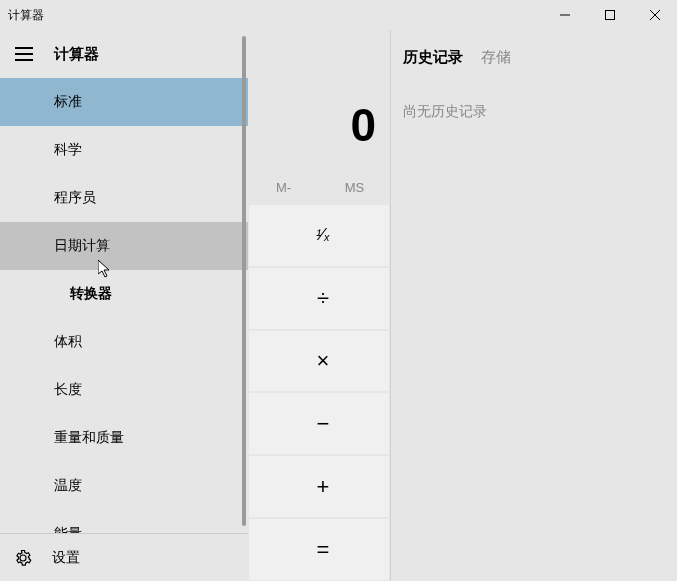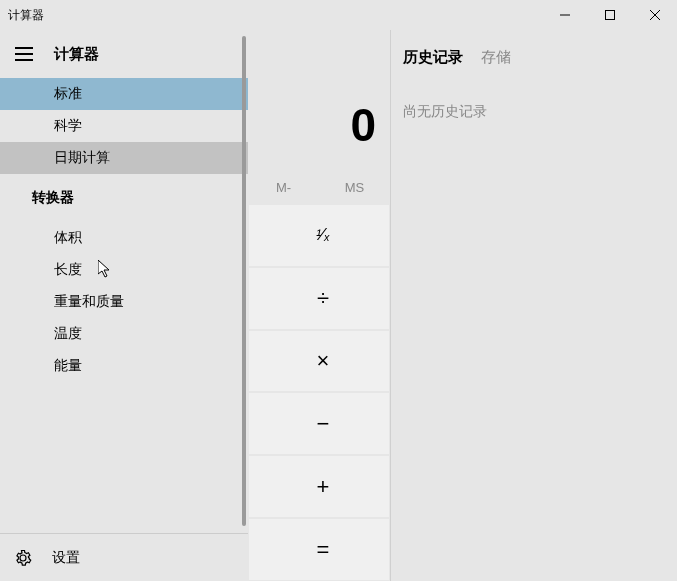--- a/index.html
+++ b/index.html
@@ -14,24 +14,24 @@
 .main { display: flex; height: 551px; }
 
 .sidebar { width: 248px; background: #e6e6e6; display: flex; flex-direction: column; position: relative; }
 .sidebar-scroll { flex: 1; overflow: hidden; position: relative; }
 .sidebar-header-row { height: 48px; display: flex; align-items: center; }
 .hamburger { width: 48px; height: 48px; display: flex; align-items: center; justify-content: center; }
 .hamburger-icon { display: flex; flex-direction: column; gap: 4px; }
 .hamburger-icon span { display: block; width: 18px; height: 2px; background: #000; }
 .sidebar-title { font-size: 15px; font-weight: bold; padding-left: 6px; }
 
-.nav-item { height: 32px; display: flex; align-items: center; padding-left: 54px; font-size: 14px; color: #000; }
+.nav-item { height: 48px; display: flex; align-items: center; padding-left: 54px; font-size: 14px; color: #000; }
 .nav-item.selected { background: #8fb8d0; }
 .nav-item.hover { background: #c2c2c2; }
-.nav-section { height: 48px; display: flex; align-items: center; padding-left: 32px; font-size: 14px; font-weight: bold; }
+.nav-section { height: 48px; display: flex; align-items: center; padding-left: 70px; font-size: 14px; font-weight: bold; }
 
 .scrollbar-track { position: absolute; right: 0; top: 0; width: 8px; height: 498px; }
 .scrollbar-thumb { position: absolute; right: 2px; top: 6px; width: 4px; height: 490px; background: #9a9a9a; border-radius: 2px; }
 
 .sidebar-footer { height: 48px; display: flex; align-items: center; padding-left: 14px; border-top: 1px solid #ccc; }
 .gear-icon { width: 18px; height: 18px; margin-right: 20px; }
 .settings-label { font-size: 14px; }
 
 .calc-col { width: 142px; background: #e6e6e6; display: flex; flex-direction: column; }
 .display-area { height: 140px; display: flex; align-items: flex-end; justify-content: flex-end; padding: 0 14px 18px 0; }
@@ -83,20 +83,21 @@
           <div class="hamburger-icon">
               <span></span>
               <span></span>
               <span></span>
             </div>
         </div>
         <div class="sidebar-title">计算器</div>
       </div>
       <div class="nav-item selected">标准</div>
       <div class="nav-item">科学</div>
+      <div class="nav-item">程序员</div>
       <div class="nav-item hover">日期计算</div>
       <div class="nav-section">转换器</div>
       <div class="nav-item">体积</div>
       <div class="nav-item">长度</div>
       <div class="nav-item">重量和质量</div>
       <div class="nav-item">温度</div>
       <div class="nav-item">能量</div>
       <div class="scrollbar-track">
         <div class="scrollbar-thumb"></div>
       </div>

